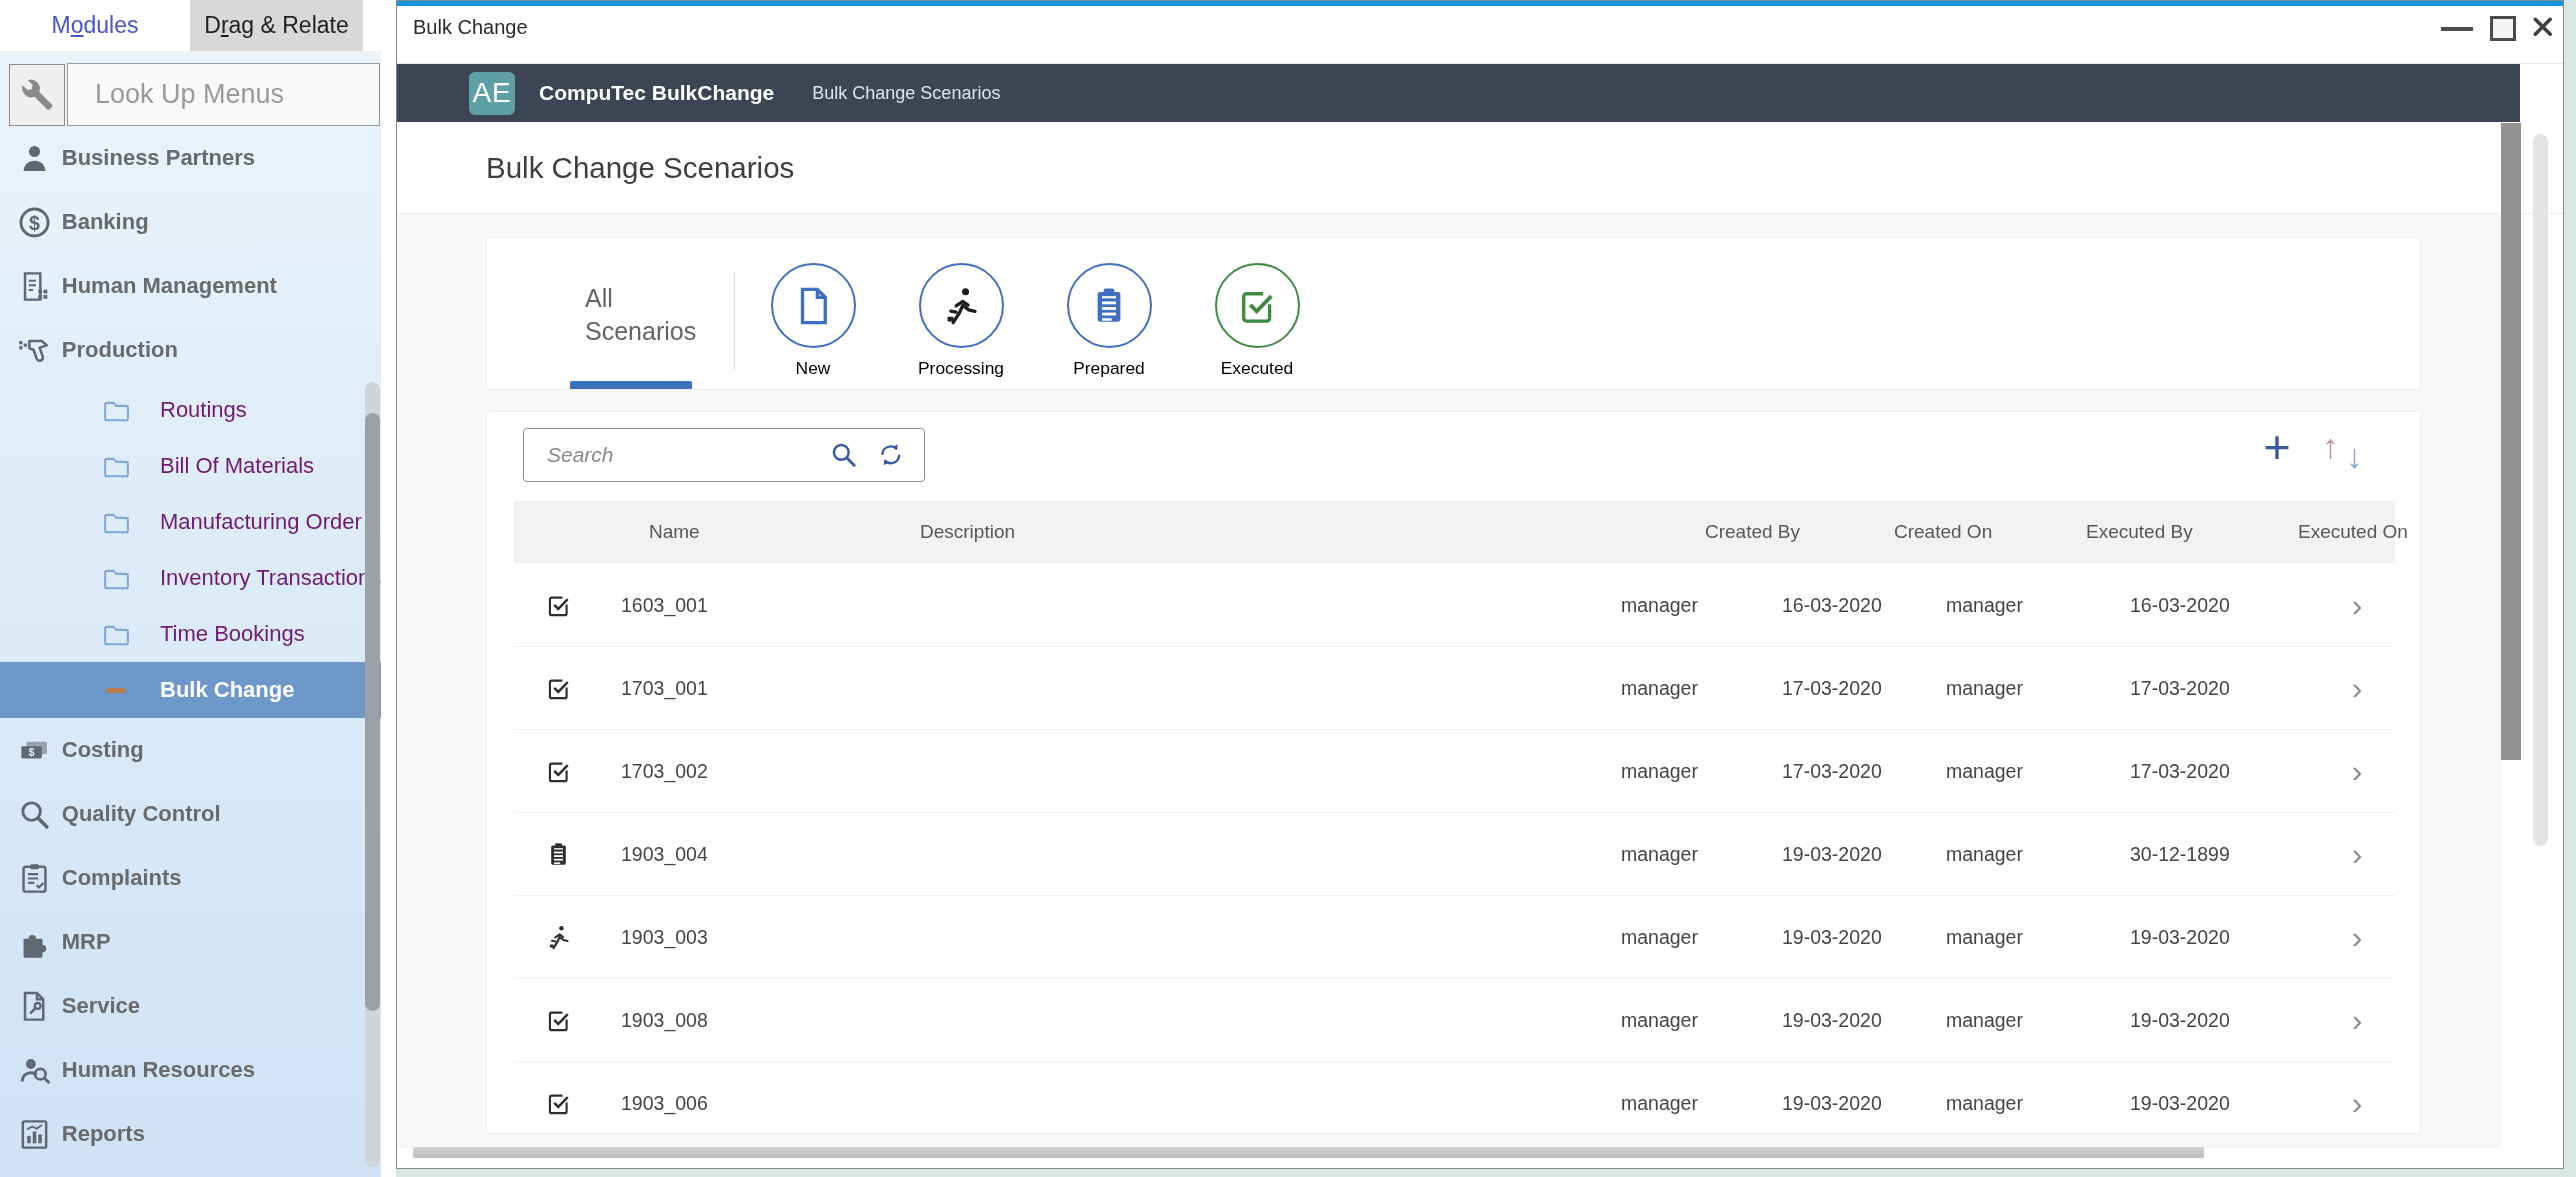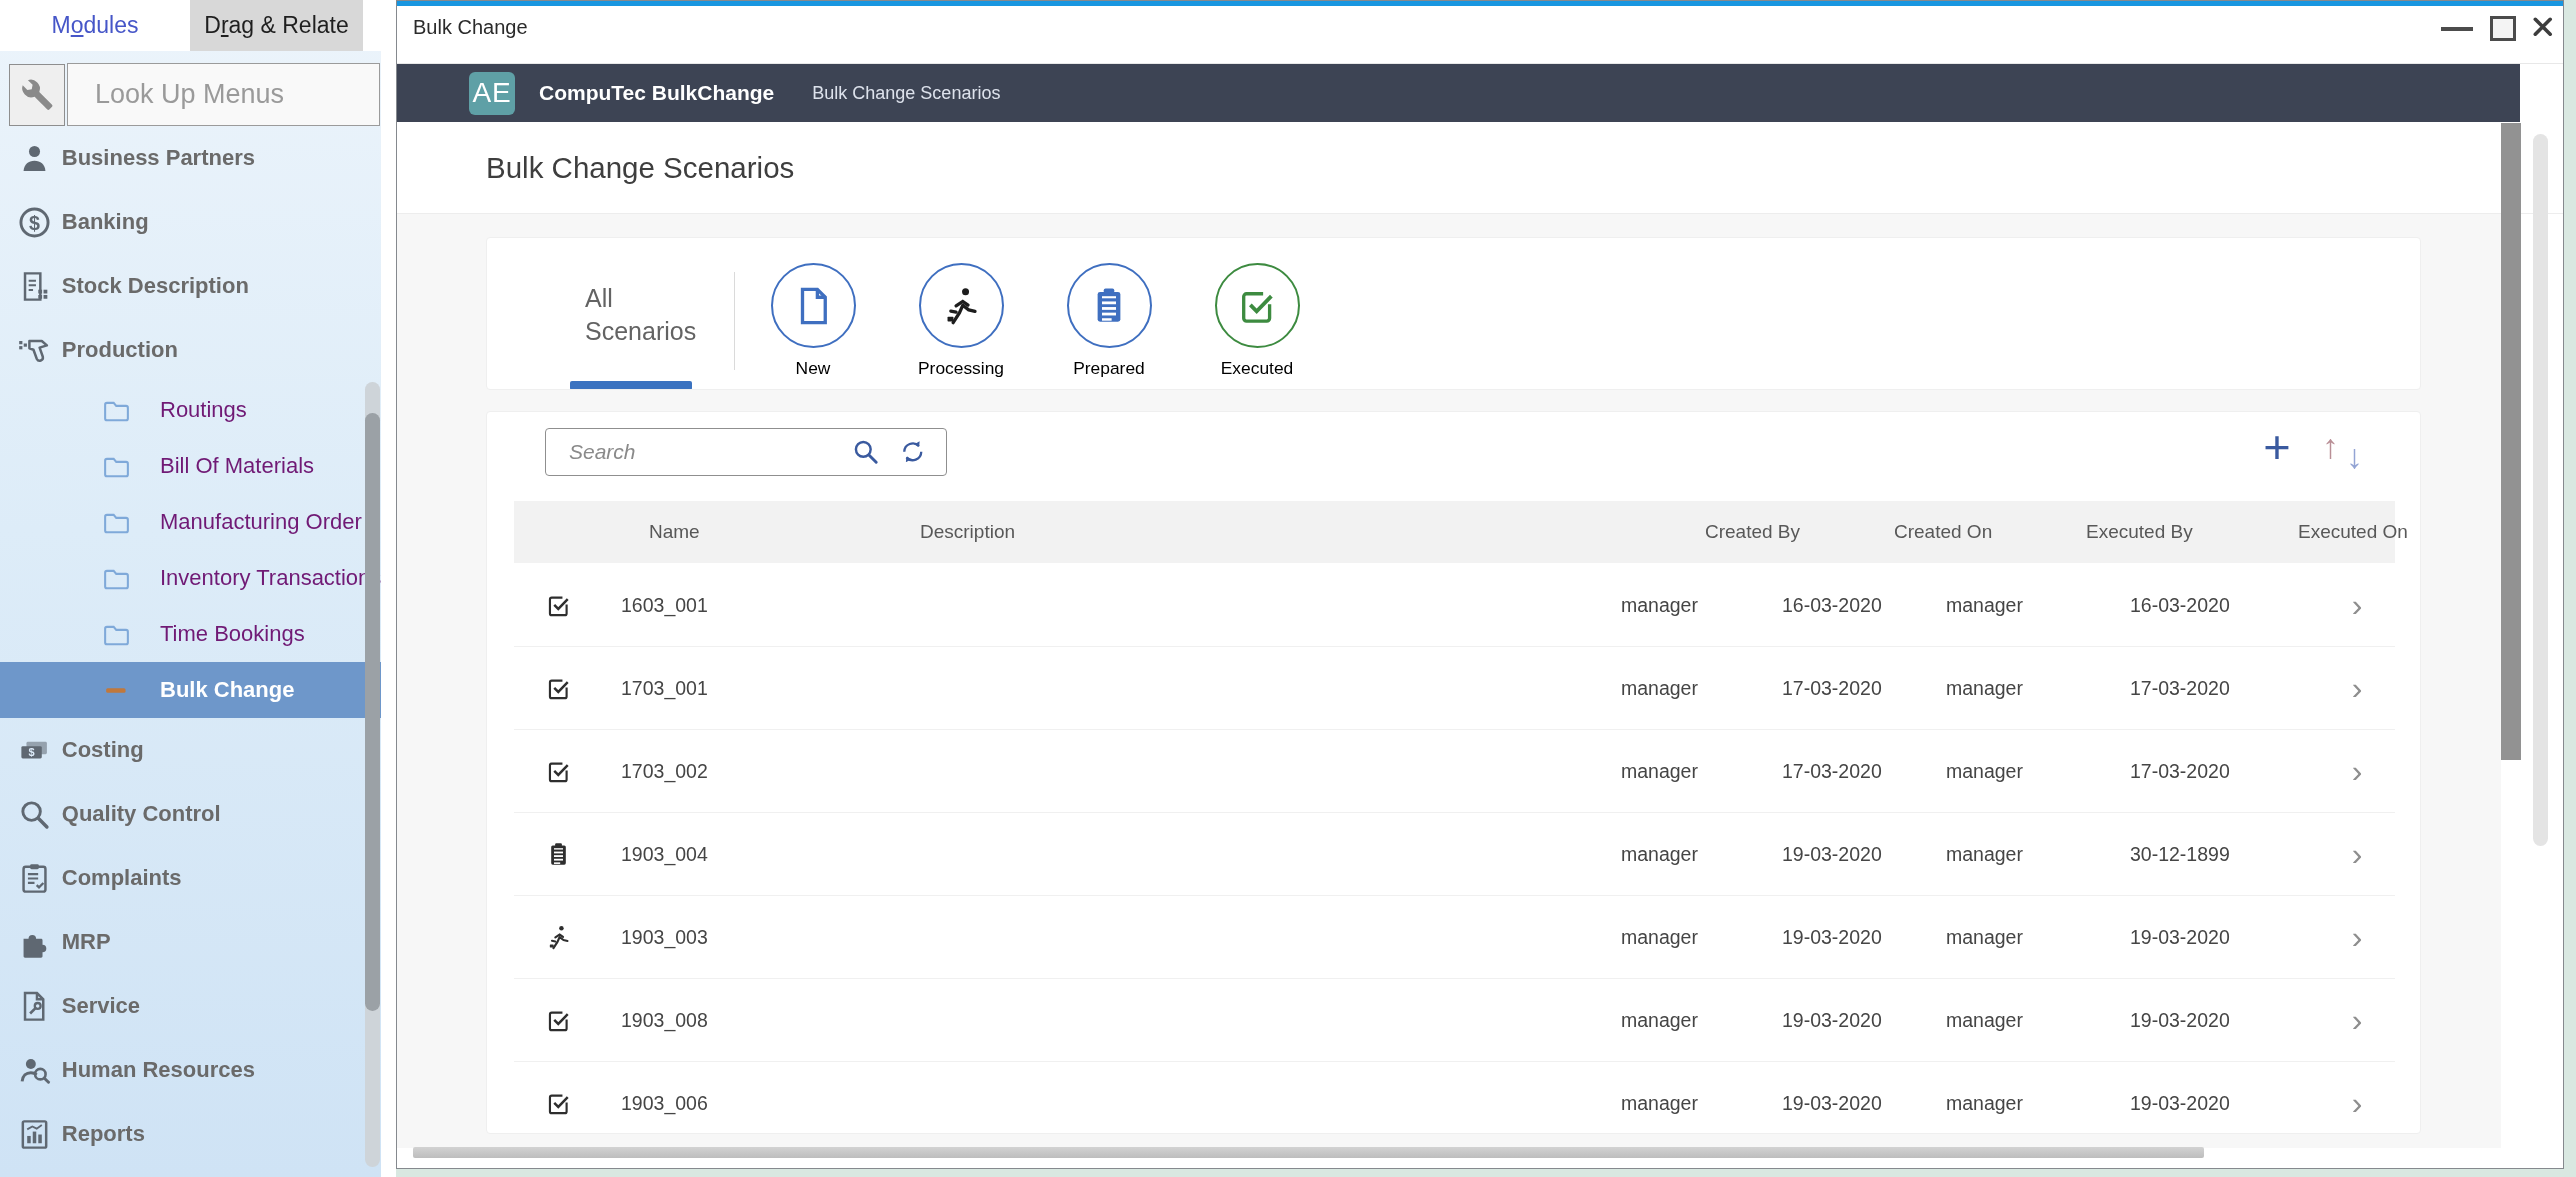--- a/index.html
+++ b/index.html
@@ -74,21 +74,21 @@
   .ftab { width:148px; display:flex; flex-direction:column; align-items:center; padding-top:25px; cursor:default; }
   .fcircle { width:85px; height:85px; border:2px solid var(--tab-blue); border-radius:50%;
     display:flex; align-items:center; justify-content:center; }
   .fcircle.green { border-color:var(--tab-green); }
   .ficon { width:42px; height:42px; color:var(--tab-blue); }
   .fcircle.green .ficon { color:var(--tab-green); }
   .ficon.runner { color:#1d1d1d; }
   .flabel { margin-top:10px; font-size:17.4px; color:#000000; }
 
   #card-table { top:197px; height:723px; }
-  #search-box { position:absolute; left:58px; top:16px; width:402px; height:48px; border:1.3px solid #8f8f8f;
+  #search-box { position:absolute; left:36px; top:16px; width:402px; height:54px; border:1.3px solid #8f8f8f;
     border-radius:4px; background:#fff; display:flex; align-items:center; }
   #search-box input { flex:1; height:100%; border:0; outline:none; background:transparent;
     font-family:inherit; font-size:21px; color:#555; padding-left:23px; }
   #search-box input::placeholder { font-style:italic; color:#8a8a8a; opacity:1; }
   .s-icon { width:29.5px; height:29.5px; color:var(--icon-navy); flex:0 0 auto; }
   .s-icon.mag { margin-right:17.4px; } .s-icon.ref { margin-right:19px; }
   #add-btn { position:absolute; left:1763px; top:6.7px; width:54px; text-align:center;
     font-size:47px; font-weight:300; color:var(--icon-navy); cursor:default; }
   #sort-btn { position:absolute; left:1823px; top:14.8px; width:74px; height:54px; cursor:default; }
   #sort-btn .up { position:absolute; left:12px; top:0; font-size:34px; color:#b98f96; }
@@ -170,21 +170,21 @@
               <path d="M5.5 3h10.5v18H5.5z" fill="none" stroke="currentColor" stroke-width="1.7"></path>
               <path d="M8 8h5M8 11.2h5M8 14.4h3" stroke="currentColor" stroke-width="1.4"></path>
               <g fill="currentColor">
                 <rect x="14.6" y="14.2" width="2.6" height="2.6"></rect>
                 <rect x="18.2" y="14.2" width="2.6" height="2.6"></rect>
                 <rect x="14.6" y="17.8" width="2.6" height="2.6"></rect>
                 <rect x="18.2" y="17.8" width="2.6" height="2.6"></rect>
               </g>
             </svg>
           </span>
-          <span class="si-label">Stock Description</span>
+          <span class="si-label">Human Management</span>
         </div>
         <div class="side-item module">
           <span class="si-icon">
             <svg viewBox="0 0 24 24">
               <g fill="currentColor">
                 <rect x="1.5" y="5.5" width="2.2" height="2.2"></rect>
                 <rect x="1.5" y="9" width="2.2" height="2.2"></rect>
                 <rect x="4.6" y="7.2" width="2.2" height="2.2"></rect>
               </g>
               <path d="M8.5 5.5h8.5l3.5 3-5 1.5 2.2 6.3a2.2 2.2 0 0 1-4.1 1.5l-2.3-6.3-2.8-1z" fill="none" stroke="currentColor" stroke-width="1.7" stroke-linejoin="round"></path>

